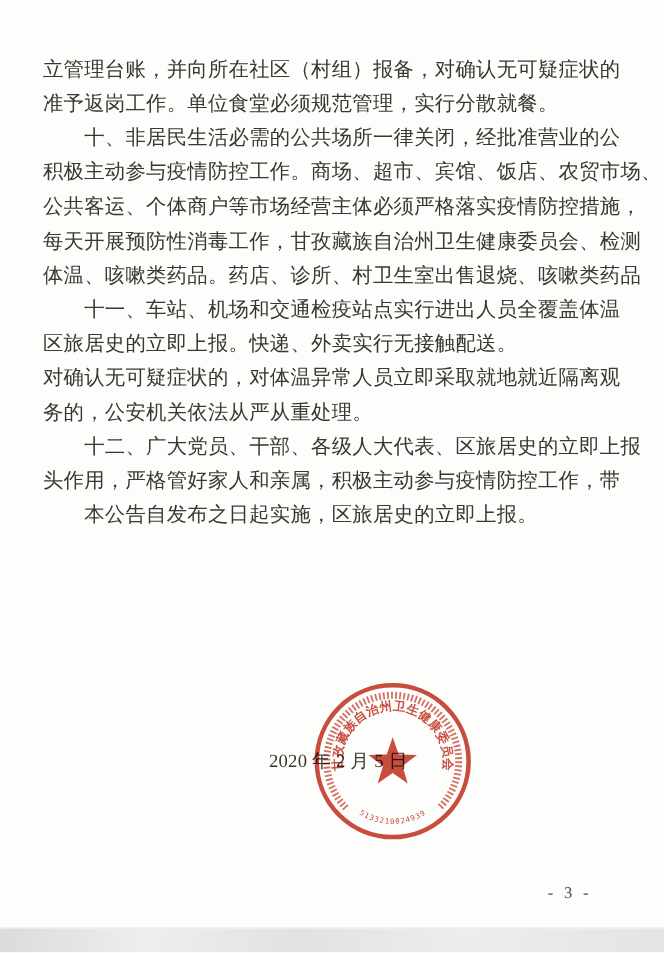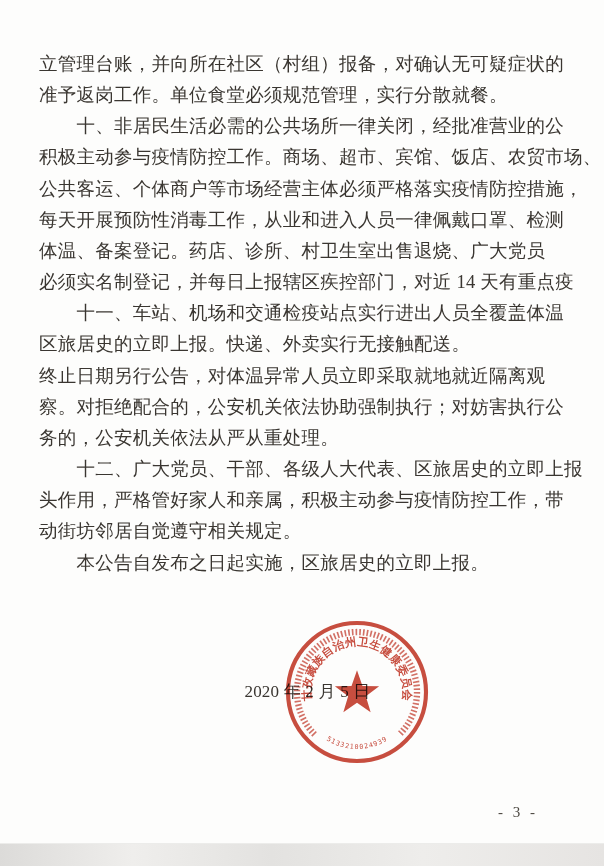--- a/index.html
+++ b/index.html
@@ -83,31 +83,28 @@
 <body>
 
 <div class="page">
 
   <div class="body-text">
     <div class="text-line">立管理台账，并向所在社区（村组）报备，对确认无可疑症状的</div>
     <div class="text-line">准予返岗工作。单位食堂必须规范管理，实行分散就餐。</div>
     <div class="text-line">　　十、非居民生活必需的公共场所一律关闭，经批准营业的公</div>
     <div class="text-line">积极主动参与疫情防控工作。商场、超市、宾馆、饭店、农贸市场、</div>
     <div class="text-line">公共客运、个体商户等市场经营主体必须严格落实疫情防控措施，</div>
-    <div class="text-line">每天开展预防性消毒工作，从业和进入人员一律佩戴口罩、检测</div>
-    <div class="text-line">体温、备案登记。药店、诊所、村卫生室出售退烧、广大党员</div>
-    <div class="text-line">必须实名制登记，并每日上报辖区疾控部门，对近 14 天有重点疫</div>
+    <div class="text-line">每天开展预防性消毒工作，甘孜藏族自治州卫生健康委员会、检测</div>
+    <div class="text-line">体温、咳嗽类药品。药店、诊所、村卫生室出售退烧、咳嗽类药品</div>
     <div class="text-line">　　十一、车站、机场和交通检疫站点实行进出人员全覆盖体温</div>
     <div class="text-line">区旅居史的立即上报。快递、外卖实行无接触配送。</div>
-    <div class="text-line">终止日期另行公告，对体温异常人员立即采取就地就近隔离观</div>
-    <div class="text-line">察。对拒绝配合的，公安机关依法协助强制执行；对妨害执行公</div>
+    <div class="text-line">对确认无可疑症状的，对体温异常人员立即采取就地就近隔离观</div>
     <div class="text-line">务的，公安机关依法从严从重处理。</div>
     <div class="text-line">　　十二、广大党员、干部、各级人大代表、区旅居史的立即上报</div>
     <div class="text-line">头作用，严格管好家人和亲属，积极主动参与疫情防控工作，带</div>
-    <div class="text-line">动街坊邻居自觉遵守相关规定。</div>
     <div class="text-line">　　本公告自发布之日起实施，区旅居史的立即上报。</div>
   </div>
 
   <div class="sign-block">
     <div class="date-line">2020 年 2 月 5 日</div>
   </div>
 
   <svg class="official-seal" viewBox="0 0 200 200" xmlns="http://www.w3.org/2000/svg">
     <defs>
       <path id="arc-org" d="M 38.9,110.8 A 62 62 0 1 1 161.1,110.8" fill="none"></path>

